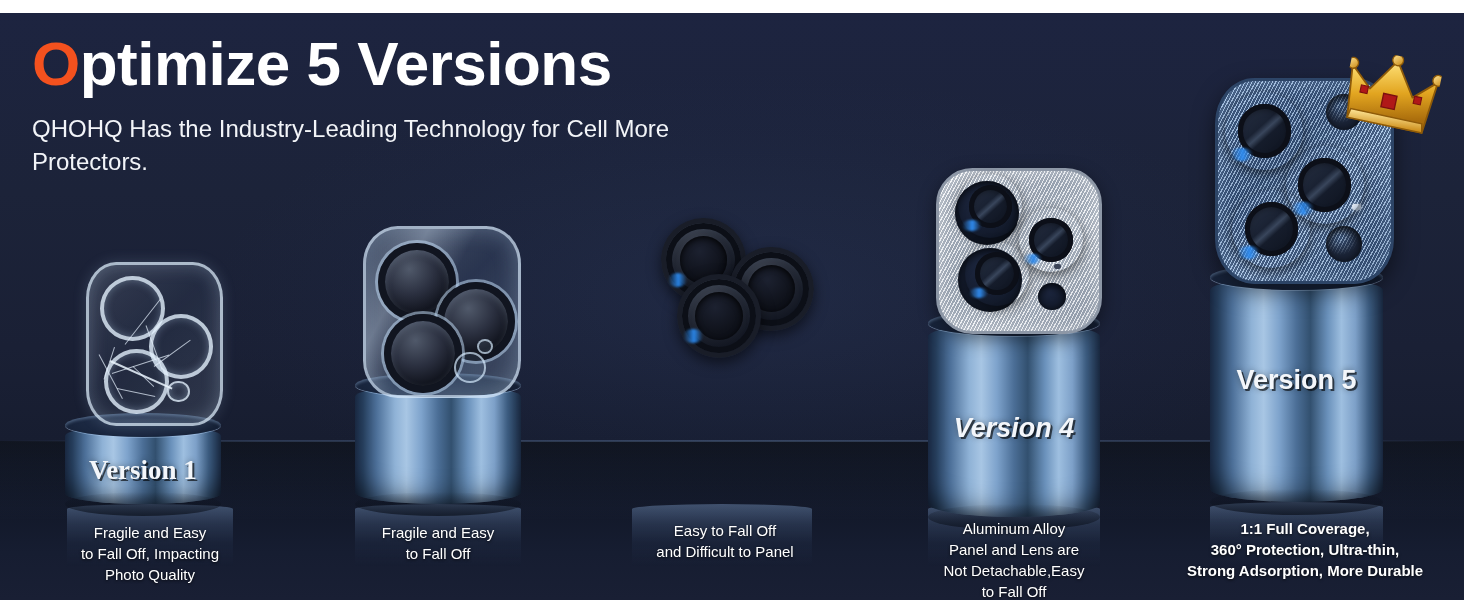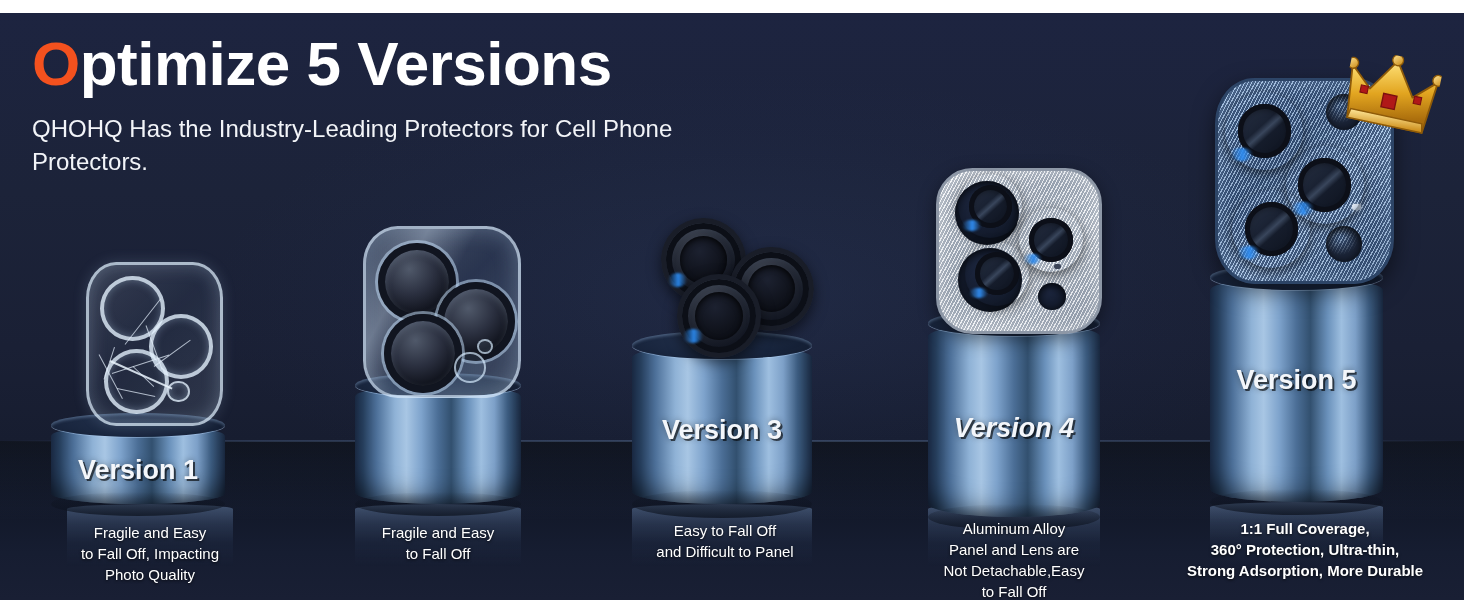--- a/index.html
+++ b/index.html
@@ -253,24 +253,24 @@
 
   <div class="top-strip"></div>
   <div class="back-wall"></div>
   <div class="wall-glow"></div>
   <div class="floor"></div>
   <div class="floor-sheen"></div>
   <div class="horizon-line"></div>
 
   <div class="headline-wrap">
     <h1 class="headline"><span class="drop-cap" style="color: rgb(244, 81, 30);">O</span><span>ptimize 5 Versions</span></h1>
-    <p class="subhead">QHOHQ Has the Industry-Leading Protectors for Cell Phone Protectors.</p>
-  </div>
-
-  <div class="podium" style="left:51px;top:425px;width:174px;height:79px;--caprad:14%;--capr:12;">
+    <p class="subhead">QHOHQ Has the Industry-Leading Technology for Cell More Protectors.</p>
+  </div>
+
+  <div class="podium" style="left:65px;top:425px;width:156px;height:79px;font-family:Liberation Serif, serif;--caprad:14%;--capr:12;">
     <div class="pillar"></div>
     <div class="pillar-top" style="top:-12px;"></div>
     <div class="pillar-bottom-edge"></div>
     <div class="pillar-label" style="top:30px;font-size:27px;">Version 1</div>
   </div>
   <div class="pillar-reflection" style="position:absolute;left:67px;top:504px;width:166px;height:62px;z-index:9;"></div>
   <div class="caption" style="left:30px;top:522px;width:240px;">Fragile and Easy
 to Fall Off, Impacting
 Photo Quality</div>
 
@@ -304,26 +304,20 @@
     <div class="plate v2-plate">
       <div class="v2-sheen"></div>
     </div>
     <div class="v2-ring" style="left:10%;top:10%;width:42%;height:39%;"></div>
     <div class="v2-ring" style="left:49%;top:34%;width:42%;height:39%;"></div>
     <div class="v2-ring" style="left:14%;top:53%;width:42%;height:39%;"></div>
     <div class="v2-flash" style="left:60%;top:76%;width:18%;height:16%;"></div>
     <div class="v2-flash" style="left:75%;top:68%;width:8%;height:7%;"></div>
   </div>
 
-  <div class="podium" style="left:632px;top:345px;width:180px;height:159px;--caprad:8%;--capr:14;">
-    <div class="pillar"></div>
-    <div class="pillar-top" style="top:-14px;"></div>
-    <div class="pillar-bottom-edge"></div>
-    <div class="pillar-label" style="top:70px;font-size:27px;">Version 3</div>
-  </div>
   <div class="pillar-reflection" style="position:absolute;left:632px;top:504px;width:180px;height:62px;z-index:9;"></div>
   <div class="caption" style="left:602px;top:520px;width:246px;">Easy to Fall Off
 and Difficult to Panel</div>
 
   <div class="product" style="left:655px;top:218px;width:155px;height:130px;">
     <div class="v3-ring" style="left:4%;top:0%;width:48%;height:57%;">
       <div class="inner"></div>
       <div class="blue-arc"></div>
     </div>
     <div class="v3-ring" style="left:48%;top:22%;width:48%;height:57%;">

